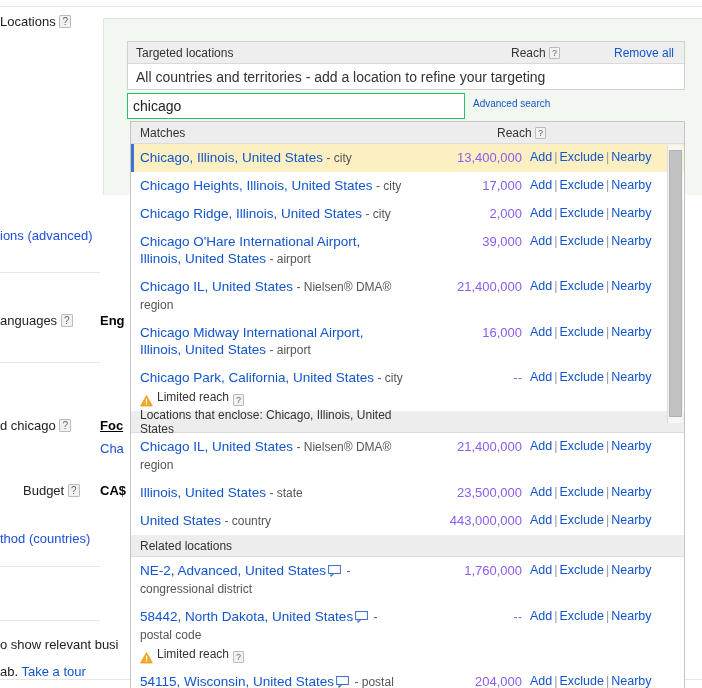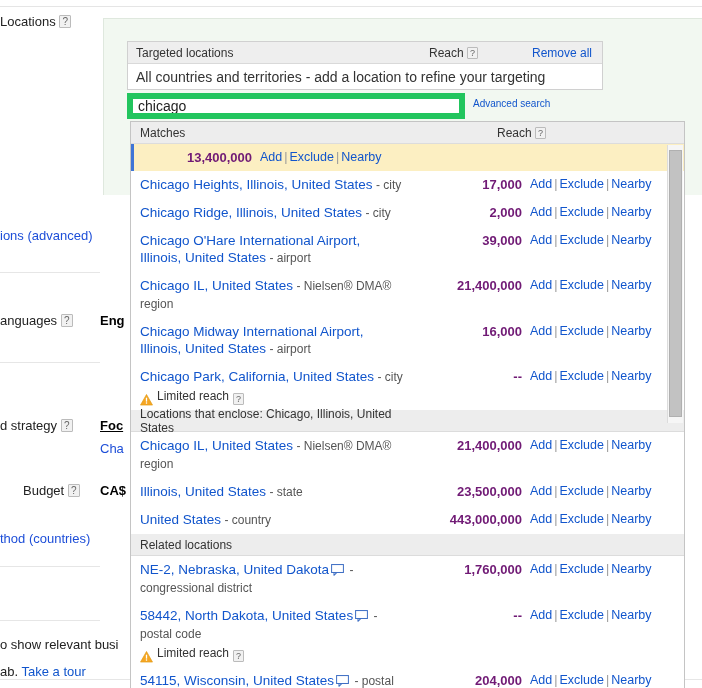--- a/index.html
+++ b/index.html
@@ -38,42 +38,42 @@
   .green-panel{
     position:absolute;left:103px;top:18px;width:599px;height:177px;
     background:#f2f8f1;
     border-left:1px solid #dfe8de;
     border-top:1px solid #dfe8de;
     box-sizing:border-box;
   }
 
   
   .targeted-box{
-    position:absolute;left:127px;top:41px;width:476px;
+    position:absolute;left:127px;top:41px;width:558px;
     border:1px solid #d0d0d0;
     background:#fff;
     box-sizing:border-box;
   }
   .targeted-head{
     height:22px;background:#eeeeee;border-bottom:1px solid #d9d9d9;
     display:flex;align-items:center;
     font-size:12px;color:#333;box-sizing:border-box;
   }
   .th-title{padding-left:8px;flex:1;}
   .th-reach{width:120px;text-align:right;padding-right:4px;}
   .th-removeall{width:110px;text-align:right;padding-right:10px;color:#1155cc;cursor:pointer;}
   .targeted-body{
     height:25px;display:flex;align-items:center;padding-left:8px;
     font-size:14px;color:#333;background:#fff;
   }
 
   
   .search-input{
     position:absolute;left:127px;top:93px;width:338px;height:26px;
-    border:6px solid #22c55e;
+    border:1px solid #22c55e;
     box-sizing:border-box;
     padding:0 5px;
     font-family:"Liberation Sans",sans-serif;
     font-size:14px;color:#222;background:#fff;
     outline:none;
   }
   .adv-search{
     position:absolute;left:473px;top:98px;
     color:#1155cc;font-size:10px;cursor:pointer;
   }
@@ -116,21 +116,21 @@
   .cell-name{
     flex:1;
     font-size:13.5px;
     line-height:17px;
     color:#1155cc;
     padding-right:6px;
   }
   .cell-name .type{color:#555;font-size:12px;}
   .cell-reach{
     width:112px;flex:none;text-align:right;
-    font-size:13px;color:#701a75;line-height:17px;padding-right:8px;font-weight:bold;
+    font-size:13px;color:#8b5cf6;line-height:17px;padding-right:8px;
   }
   .cell-actions{
     width:150px;flex:none;
     font-size:12.5px;color:#1155cc;line-height:17px;
     white-space:nowrap;
     padding-right:4px;
   }
   .cell-actions .sep{color:#999;padding:0 2px;}
   .cell-actions span.act{cursor:pointer;}
   .limited{
@@ -172,21 +172,21 @@
 
   <div class="bg-link" style="left:0px;top:228px;">ions (advanced)</div>
 
   <div class="bg-label" style="left:0px;top:313px;">
     <span>anguages</span>
     <span class="qmark">?</span>
   </div>
   <div class="bg-bold" style="left:100px;top:313px;">Eng</div>
 
   <div class="bg-label" style="left:0px;top:418px;">
-    <span>d strategy</span>
+    <span>d chicago</span>
     <span class="qmark">?</span>
   </div>
   <div class="bg-bold" style="left:100px;top:418px;text-decoration:underline;">Foc</div>
   <div class="bg-link" style="left:100px;top:441px;">Cha</div>
 
   <div class="bg-label" style="left:23px;top:483px;">
     <span>Budget</span>
     <span class="qmark">?</span>
   </div>
   <div class="bg-bold" style="left:100px;top:483px;">CA$</div>
@@ -219,20 +219,21 @@
 
 <div class="results" id="results">
 
 <div class="sec-head">
       <span class="sh-label">Matches</span>
       <span class="sh-reach">Reach <span class="qmark sm">?</span></span>
       <span class="sh-pad"></span>
     </div>
     <div class="row hl">
       <span class="pad-left"></span>
+      <div class="cell-name"><span style="cursor: pointer;">Chicago, Illinois, United States</span><span class="type"> - city</span></div>
       <div class="cell-reach">13,400,000</div>
       <div class="cell-actions"><span class="act">Add</span><span class="sep">|</span><span class="act">Exclude</span><span class="sep">|</span><span class="act">Nearby</span></div>
     </div>
     <div class="row">
       <span class="pad-left"></span>
       <div class="cell-name"><span style="cursor: pointer;">Chicago Heights, Illinois, United States</span><span class="type"> - city</span></div>
       <div class="cell-reach">17,000</div>
       <div class="cell-actions"><span class="act">Add</span><span class="sep">|</span><span class="act">Exclude</span><span class="sep">|</span><span class="act">Nearby</span></div>
     </div>
     <div class="row">
@@ -296,21 +297,21 @@
       <div class="cell-reach">443,000,000</div>
       <div class="cell-actions"><span class="act">Add</span><span class="sep">|</span><span class="act">Exclude</span><span class="sep">|</span><span class="act">Nearby</span></div>
     </div>
     <div class="sec-head">
       <span class="sh-label">Related locations</span>
       <span class="sh-reach"></span>
       <span class="sh-pad"></span>
     </div>
     <div class="row">
       <span class="pad-left"></span>
-      <div class="cell-name"><span style="cursor: pointer;">NE-2, Nebraska, United Dakota</span><span><svg class="bubble-ico" viewBox="0 0 14 13">
+      <div class="cell-name"><span style="cursor: pointer;">NE-2, Advanced, United States</span><span><svg class="bubble-ico" viewBox="0 0 14 13">
             <rect x="0.6" y="0.6" width="12.8" height="8.6" fill="#fff" stroke="#3f6fc4" stroke-width="1.1"></rect>
             <polygon points="3.2,9.2 3.2,12.2 6.4,9.2" fill="#fff" stroke="#3f6fc4" stroke-width="1.1" stroke-linejoin="round"></polygon>
           </svg></span><span class="type"> - congressional district</span></div>
       <div class="cell-reach">1,760,000</div>
       <div class="cell-actions"><span class="act">Add</span><span class="sep">|</span><span class="act">Exclude</span><span class="sep">|</span><span class="act">Nearby</span></div>
     </div>
     <div class="row">
       <span class="pad-left"></span>
       <div class="cell-name"><span style="cursor: pointer;">58442, North Dakota, United States</span><span><svg class="bubble-ico" viewBox="0 0 14 13">
             <rect x="0.6" y="0.6" width="12.8" height="8.6" fill="#fff" stroke="#3f6fc4" stroke-width="1.1"></rect>

